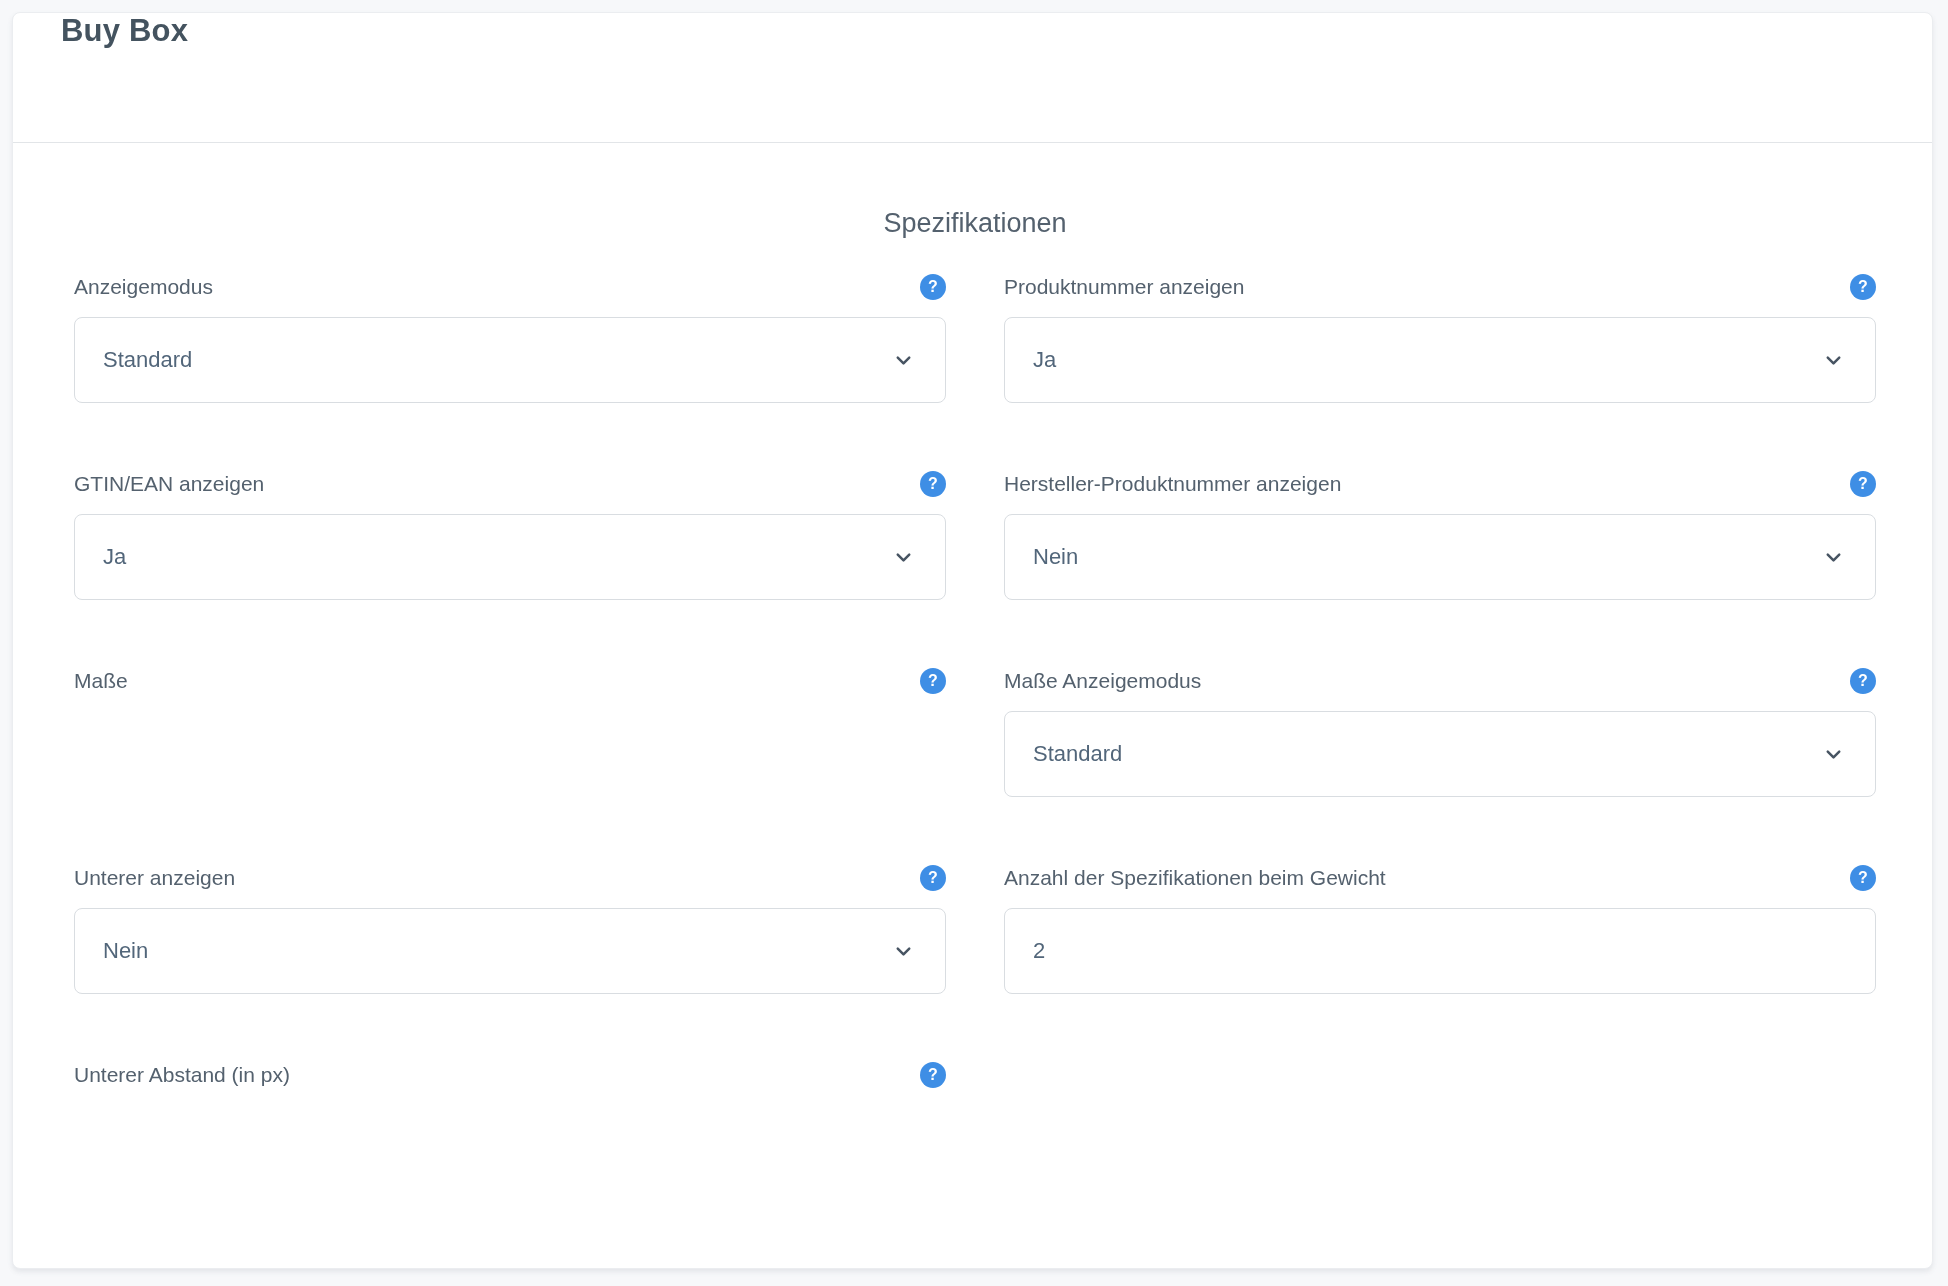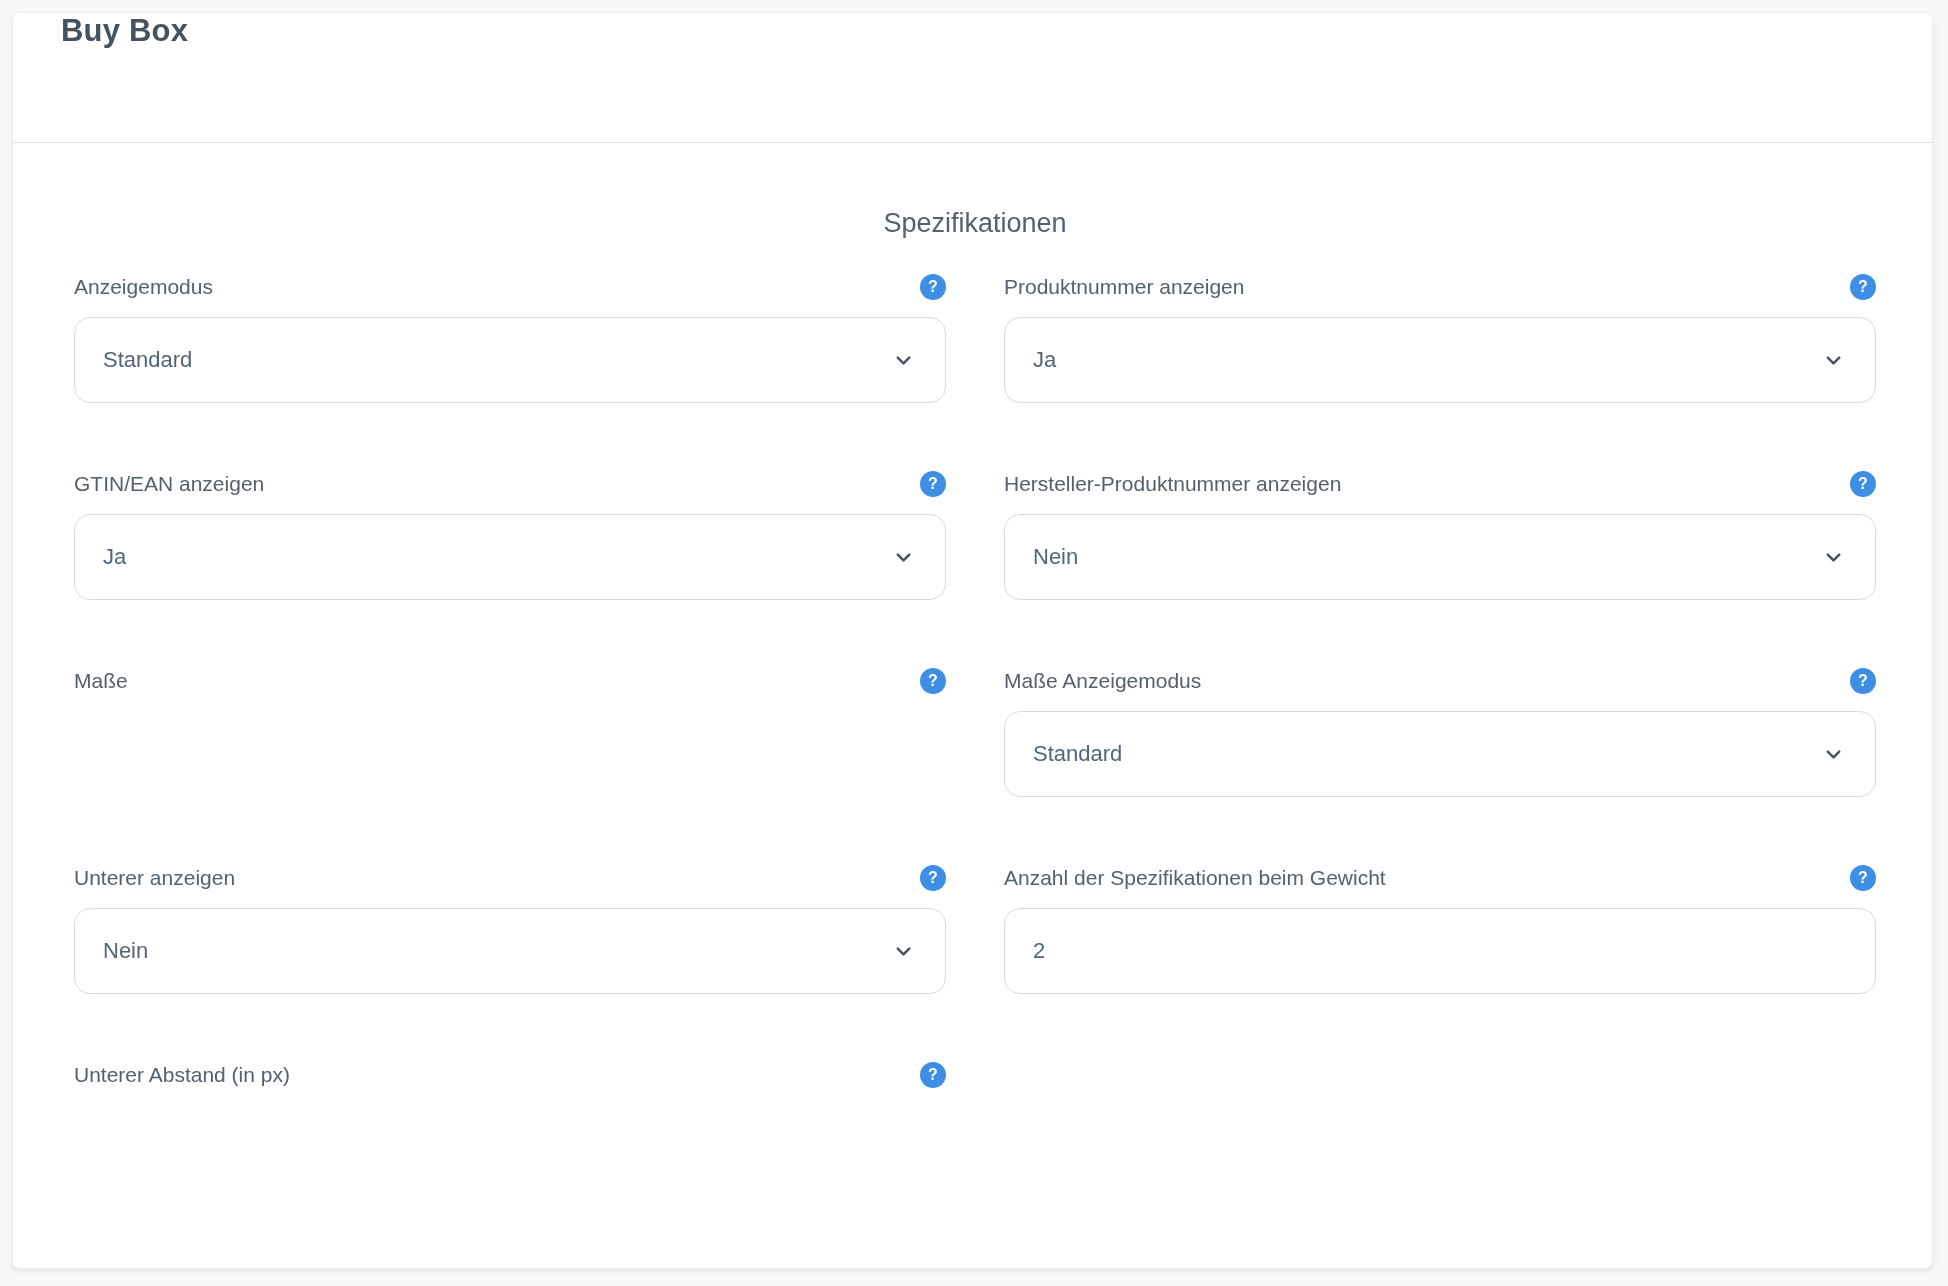--- a/index.html
+++ b/index.html
@@ -72,21 +72,21 @@
     justify-content: center;
     cursor: pointer;
     flex: 0 0 auto;
     user-select: none;
   }
   .control {
     height: 86px;
     width: 100%;
     background: #ffffff;
     border: 1px solid #d9dde1;
-    border-radius: 16px;
+    border-radius: 8px;
     display: flex;
     align-items: center;
     padding: 0 28px;
     font-size: 22px;
     color: #52667a;
     position: relative;
     cursor: pointer;
   }
   .control .value { flex: 1 1 auto; }
   .control .chevron {

